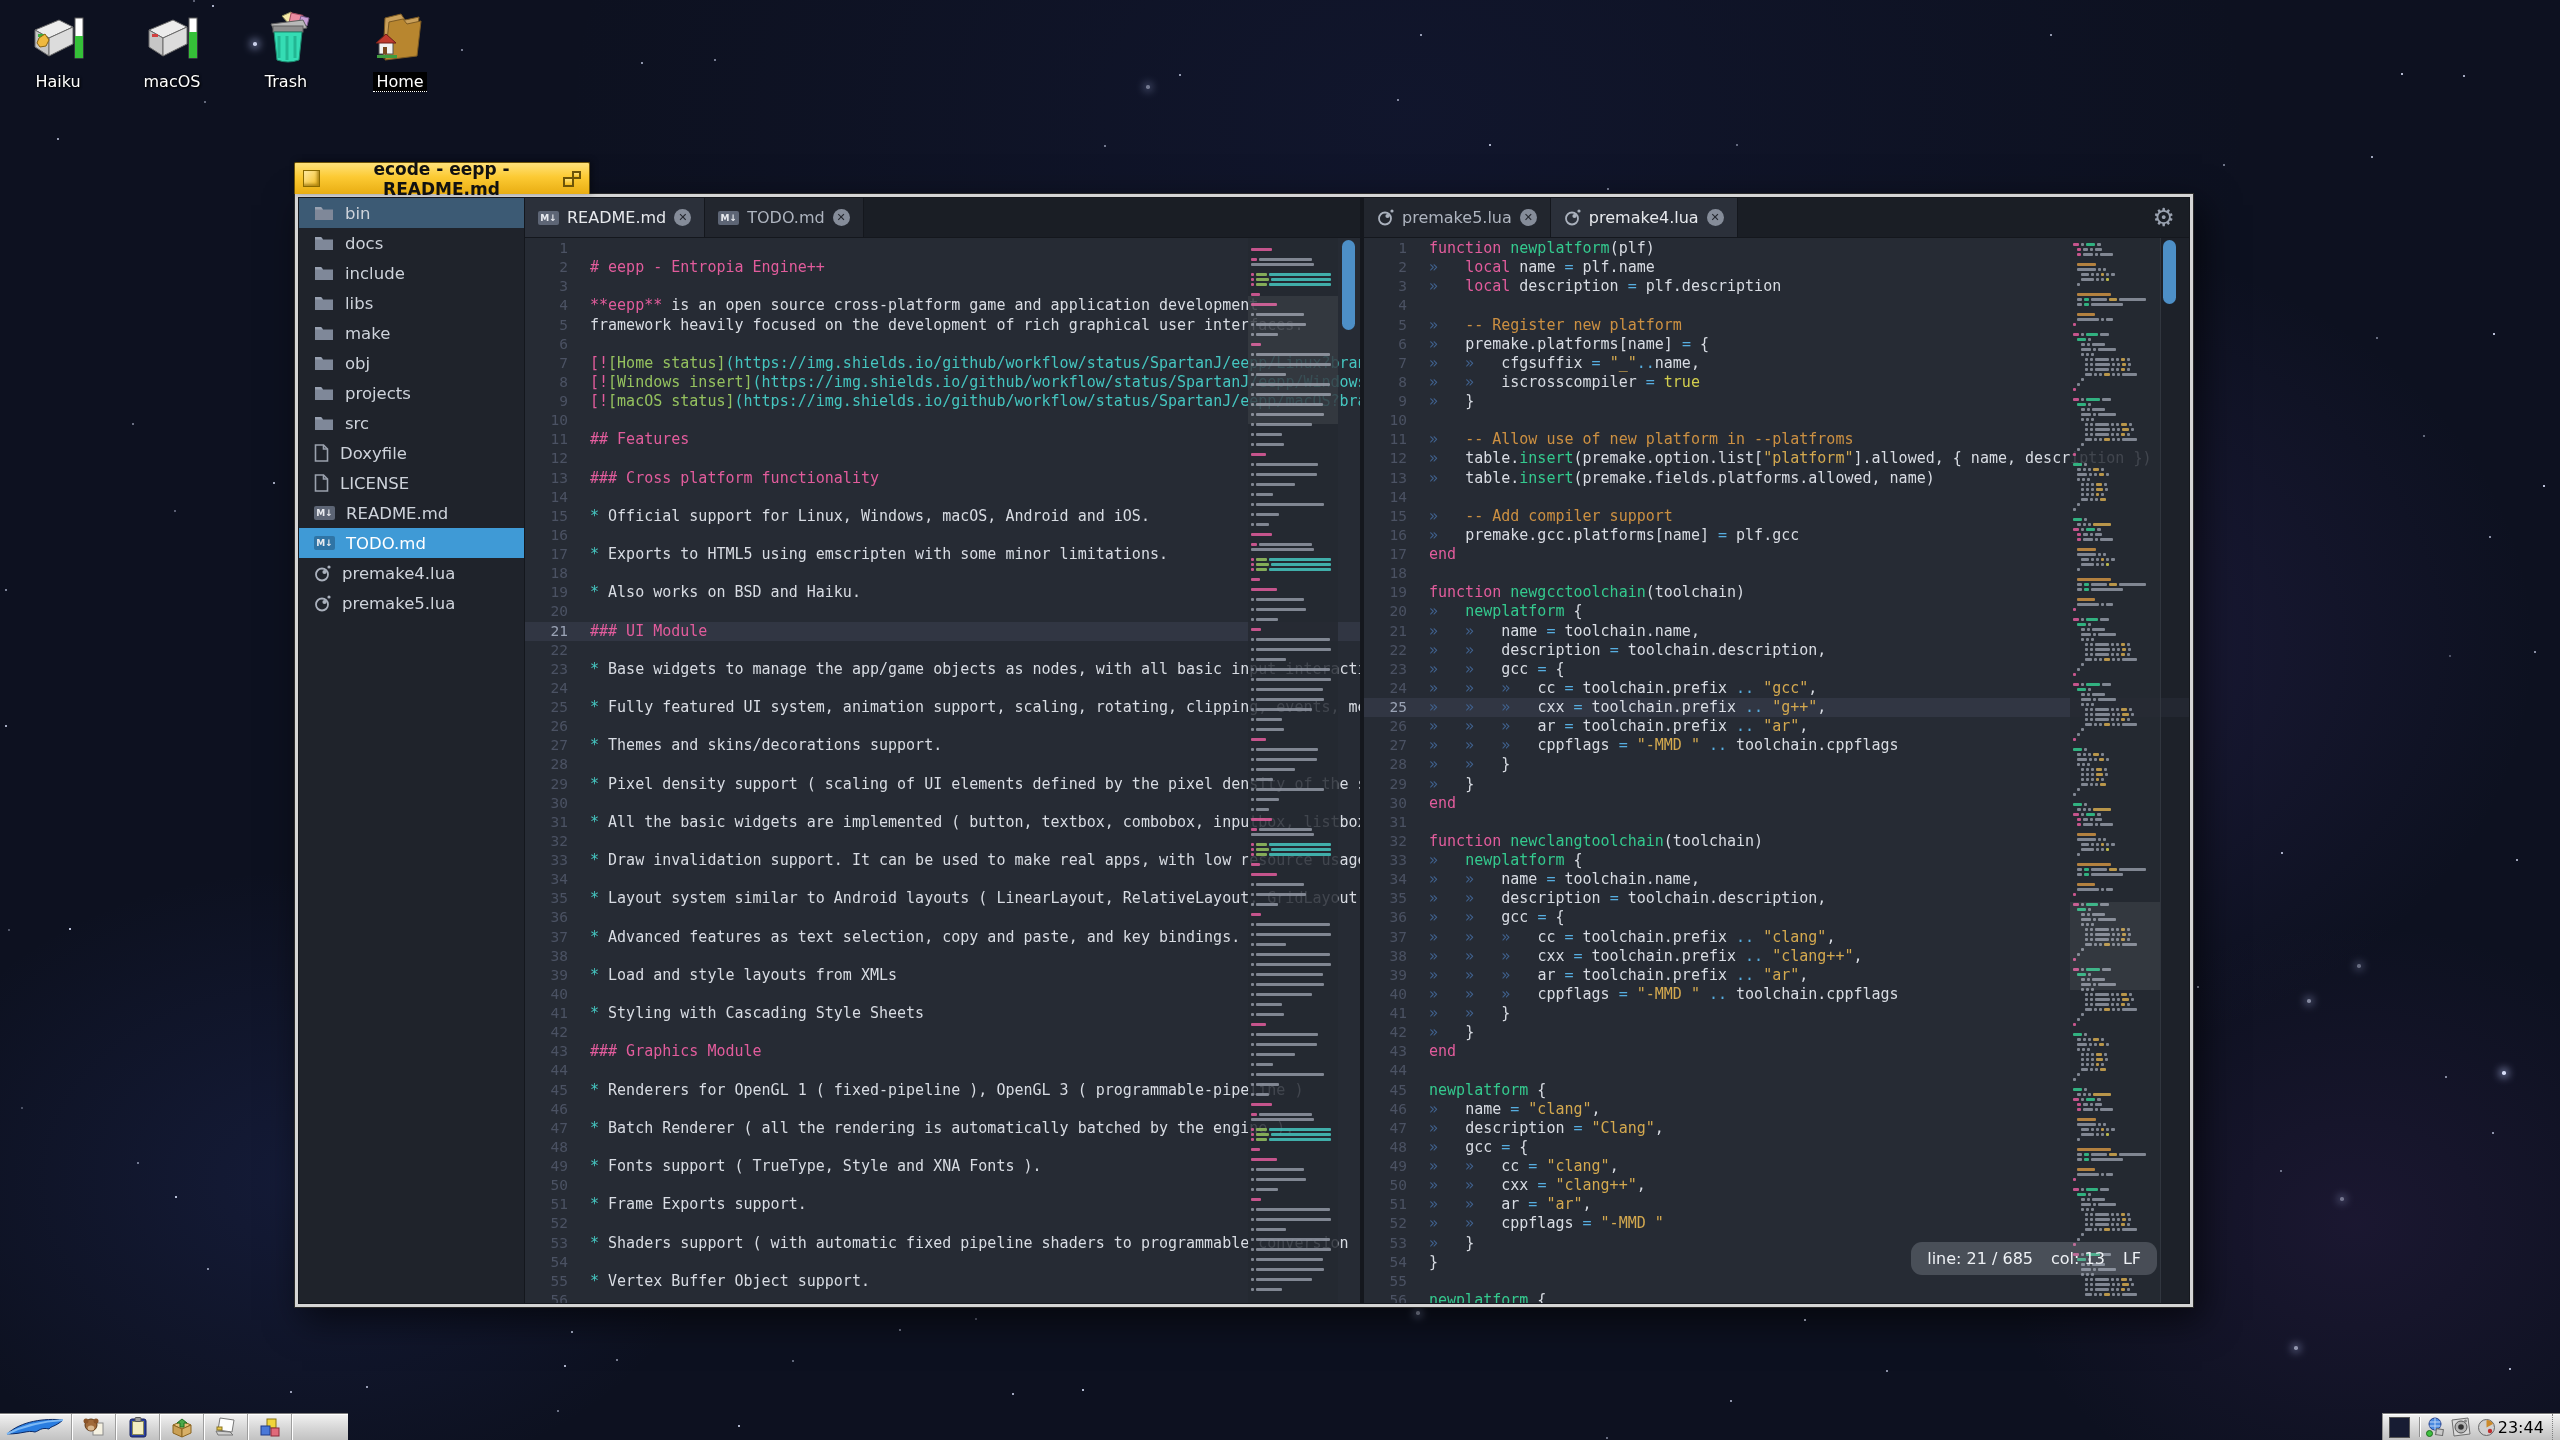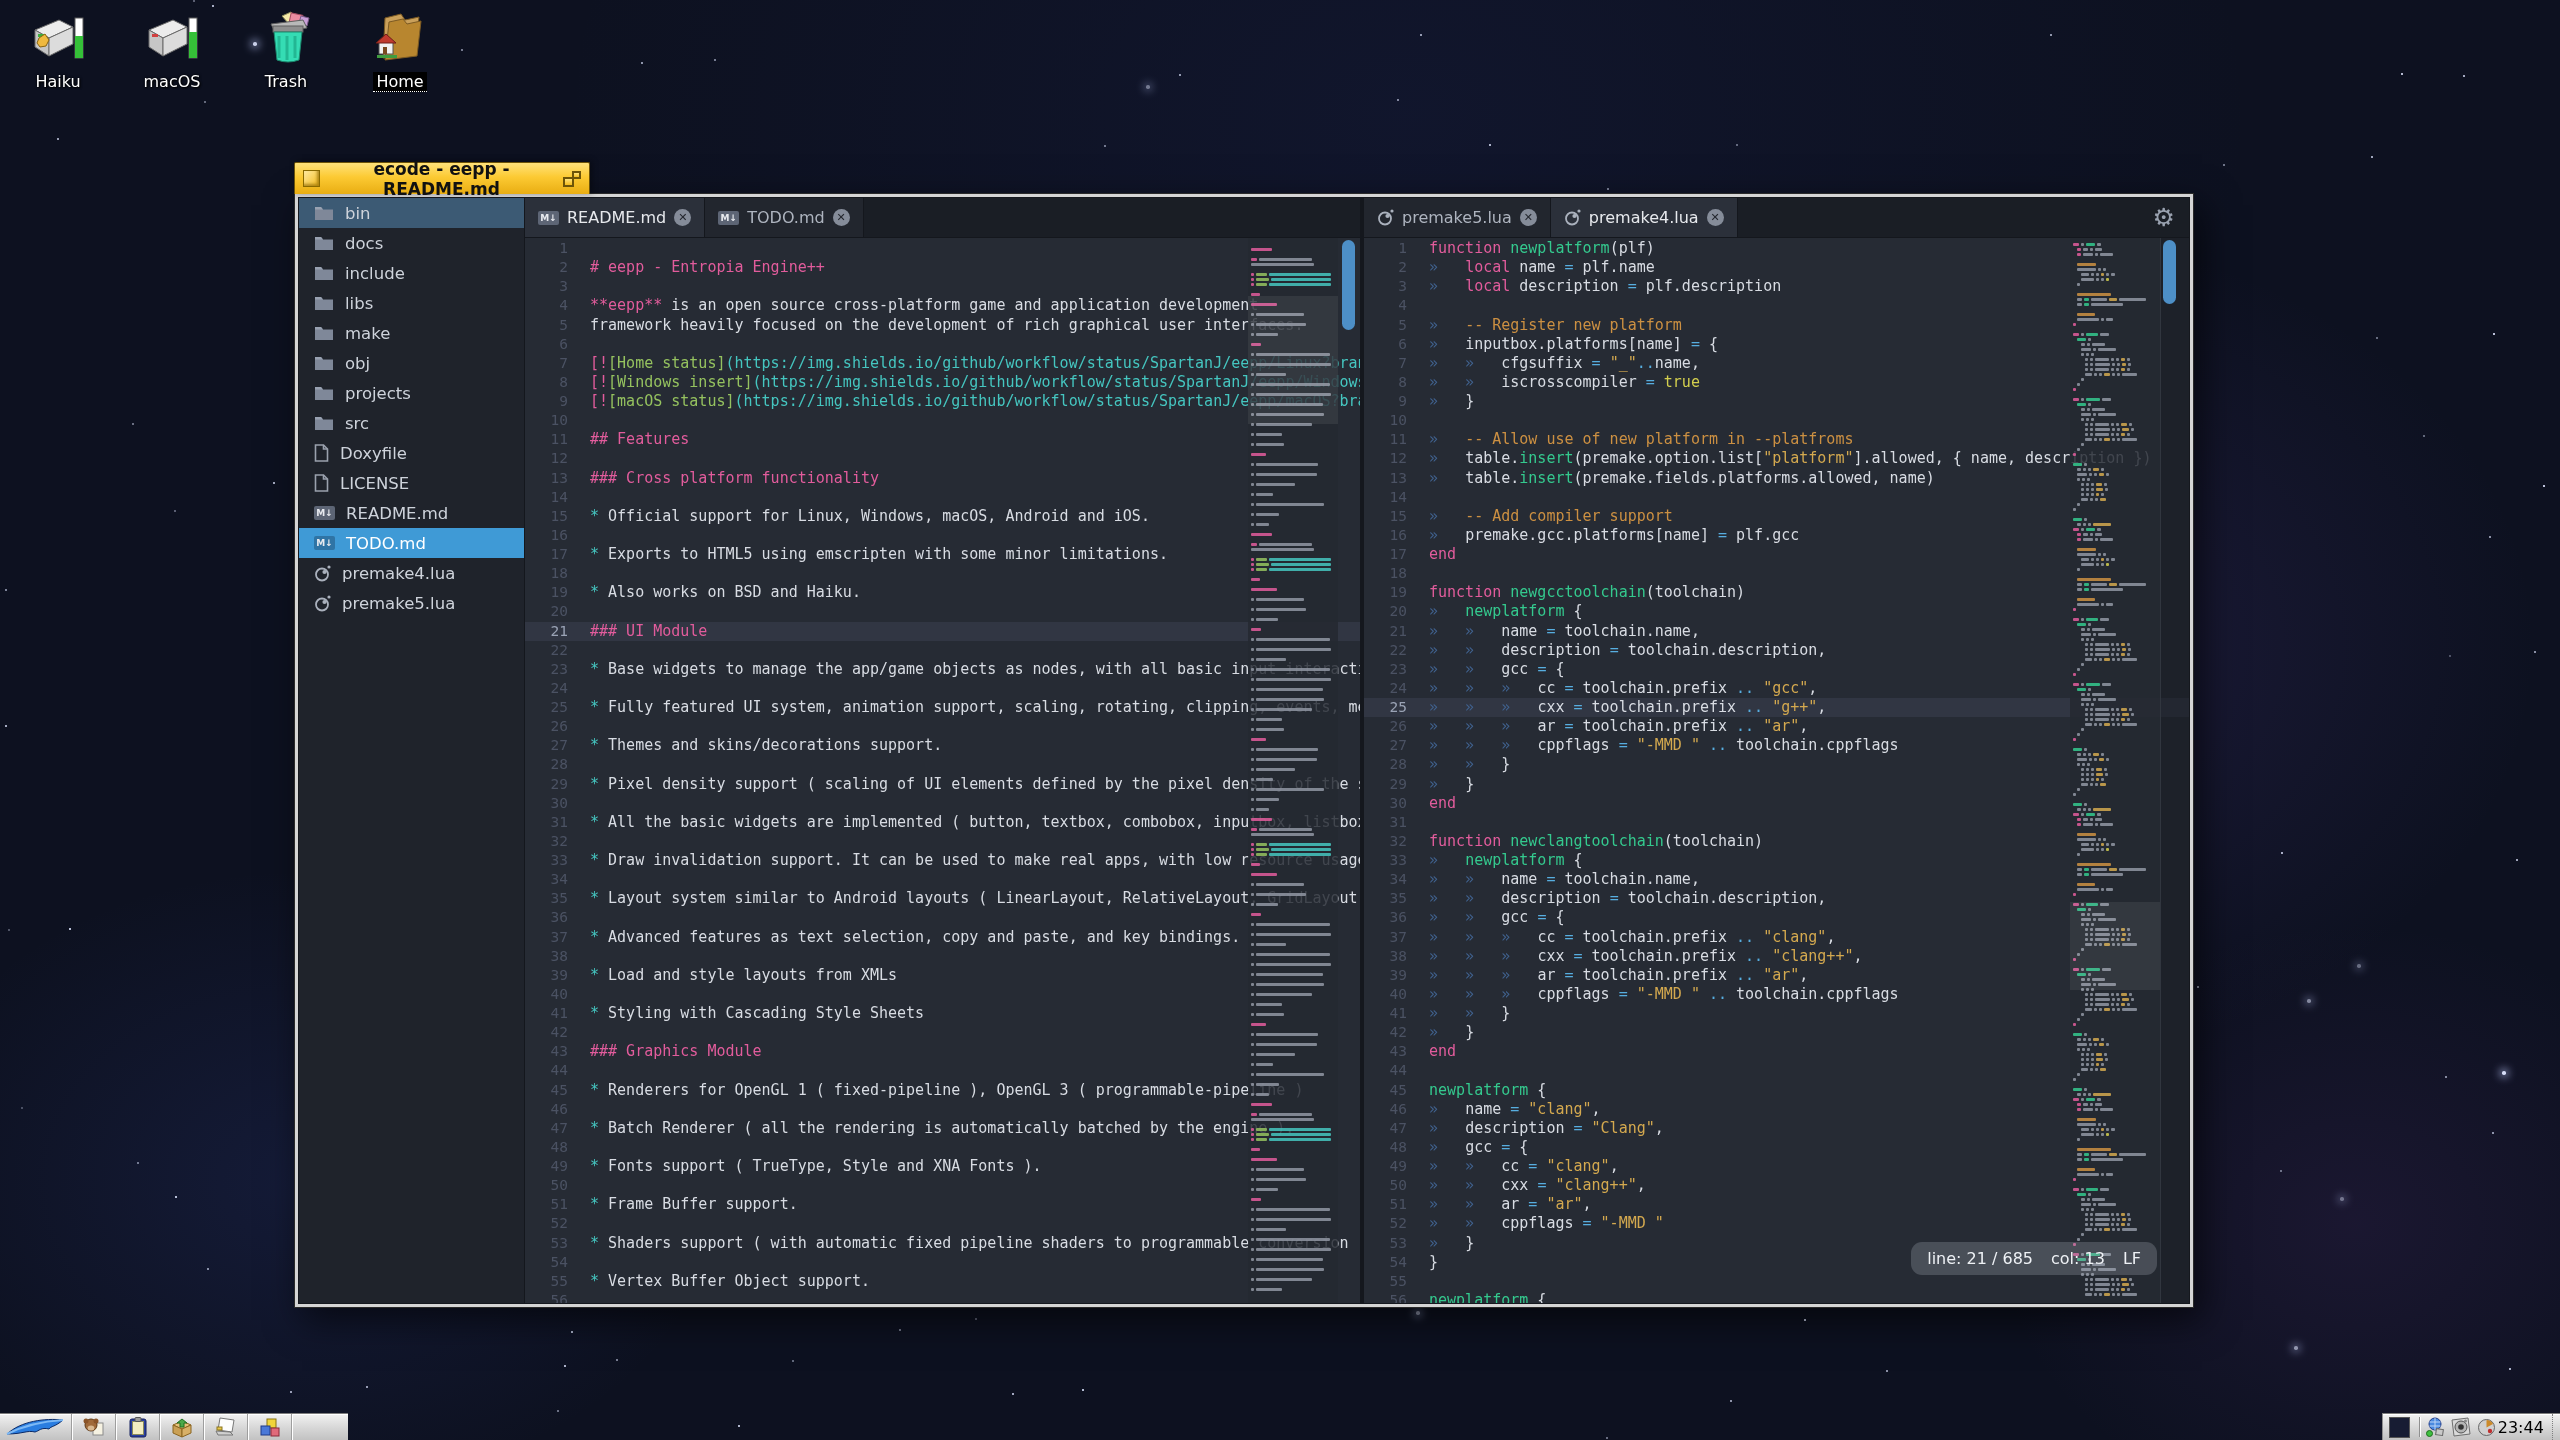--- a/index.html
+++ b/index.html
@@ -408,21 +408,21 @@
               <div class="ln"><span class="num">41</span><span class="src"><span class="tk-bul">* </span><span class="tk-txt">Styling with Cascading Style Sheets</span></span></div>
               <div class="ln"><span class="num">42</span><span class="src"></span></div>
               <div class="ln"><span class="num">43</span><span class="src"><span class="tk-mdh">### Graphics Module</span></span></div>
               <div class="ln"><span class="num">44</span><span class="src"></span></div>
               <div class="ln"><span class="num">45</span><span class="src"><span class="tk-bul">* </span><span class="tk-txt">Renderers for OpenGL 1 ( fixed-pipeline ), OpenGL 3 ( programmable-pipeline )</span></span></div>
               <div class="ln"><span class="num">46</span><span class="src"></span></div>
               <div class="ln"><span class="num">47</span><span class="src"><span class="tk-bul">* </span><span class="tk-txt">Batch Renderer ( all the rendering is automatically batched by the engine ).</span></span></div>
               <div class="ln"><span class="num">48</span><span class="src"></span></div>
               <div class="ln"><span class="num">49</span><span class="src"><span class="tk-bul">* </span><span class="tk-txt">Fonts support ( TrueType, Style and XNA Fonts ).</span></span></div>
               <div class="ln"><span class="num">50</span><span class="src"></span></div>
-              <div class="ln"><span class="num">51</span><span class="src"><span class="tk-bul">* </span><span class="tk-txt">Frame Buffer support.</span></span></div>
+              <div class="ln"><span class="num">51</span><span class="src"><span class="tk-bul">* </span><span class="tk-txt">Frame Exports support.</span></span></div>
               <div class="ln"><span class="num">52</span><span class="src"></span></div>
               <div class="ln"><span class="num">53</span><span class="src"><span class="tk-bul">* </span><span class="tk-txt">Shaders support ( with automatic fixed pipeline shaders to programmable conversion ).</span></span></div>
               <div class="ln"><span class="num">54</span><span class="src"></span></div>
               <div class="ln"><span class="num">55</span><span class="src"><span class="tk-bul">* </span><span class="tk-txt">Vertex Buffer Object support.</span></span></div>
               <div class="ln"><span class="num">56</span><span class="src"></span></div>
             </div>
         <div class="mm">
               <div class="mmrow" style="top: 10px;">
                 <i class="mb tk-mdh" style="left: 0px; width: 20.8px;"></i>
               </div>
@@ -862,21 +862,21 @@
               <div class="vthumb" style="top: 2px; height: 90px;"></div>
             </div>
       </div>
       <div class="pane rp" id="pane-right">
         <div class="code">
               <div class="ln"><span class="num">1</span><span class="src"><span class="tk-kw">function</span><span class="tk-txt"> </span><span class="tk-fn">newplatform</span><span class="tk-txt">(plf)</span></span></div>
               <div class="ln"><span class="num">2</span><span class="src"><span class="tk-ws">»   </span><span class="tk-kw">local</span><span class="tk-txt"> name </span><span class="tk-op">=</span><span class="tk-txt"> plf.name</span></span></div>
               <div class="ln"><span class="num">3</span><span class="src"><span class="tk-ws">»   </span><span class="tk-kw">local</span><span class="tk-txt"> description </span><span class="tk-op">=</span><span class="tk-txt"> plf.description</span></span></div>
               <div class="ln"><span class="num">4</span><span class="src"></span></div>
               <div class="ln"><span class="num">5</span><span class="src"><span class="tk-ws">»   </span><span class="tk-com">-- Register new platform</span></span></div>
-              <div class="ln"><span class="num">6</span><span class="src"><span class="tk-ws">»   </span><span class="tk-txt">inputbox.platforms[name] </span><span class="tk-op">=</span><span class="tk-txt"> {</span></span></div>
+              <div class="ln"><span class="num">6</span><span class="src"><span class="tk-ws">»   </span><span class="tk-txt">premake.platforms[name] </span><span class="tk-op">=</span><span class="tk-txt"> {</span></span></div>
               <div class="ln"><span class="num">7</span><span class="src"><span class="tk-ws">»   »   </span><span class="tk-txt">cfgsuffix </span><span class="tk-op">=</span><span class="tk-txt"> </span><span class="tk-str">"_"</span><span class="tk-op">..</span><span class="tk-txt">name,</span></span></div>
               <div class="ln"><span class="num">8</span><span class="src"><span class="tk-ws">»   »   </span><span class="tk-txt">iscrosscompiler </span><span class="tk-op">=</span><span class="tk-txt"> </span><span class="tk-boo">true</span></span></div>
               <div class="ln"><span class="num">9</span><span class="src"><span class="tk-ws">»   </span><span class="tk-txt">}</span></span></div>
               <div class="ln"><span class="num">10</span><span class="src"></span></div>
               <div class="ln"><span class="num">11</span><span class="src"><span class="tk-ws">»   </span><span class="tk-com">-- Allow use of new platform in --platfroms</span></span></div>
               <div class="ln"><span class="num">12</span><span class="src"><span class="tk-ws">»   </span><span class="tk-txt">table.</span><span class="tk-fn">insert</span><span class="tk-txt">(premake.option.list[</span><span class="tk-str">"platform"</span><span class="tk-txt">].allowed, { name, description })</span></span></div>
               <div class="ln"><span class="num">13</span><span class="src"><span class="tk-ws">»   </span><span class="tk-txt">table.</span><span class="tk-fn">insert</span><span class="tk-txt">(premake.fields.platforms.allowed, name)</span></span></div>
               <div class="ln"><span class="num">14</span><span class="src"></span></div>
               <div class="ln"><span class="num">15</span><span class="src"><span class="tk-ws">»   </span><span class="tk-com">-- Add compiler support</span></span></div>
               <div class="ln"><span class="num">16</span><span class="src"><span class="tk-ws">»   </span><span class="tk-txt">premake.gcc.platforms[name] </span><span class="tk-op">=</span><span class="tk-txt"> plf.gcc</span></span></div>

